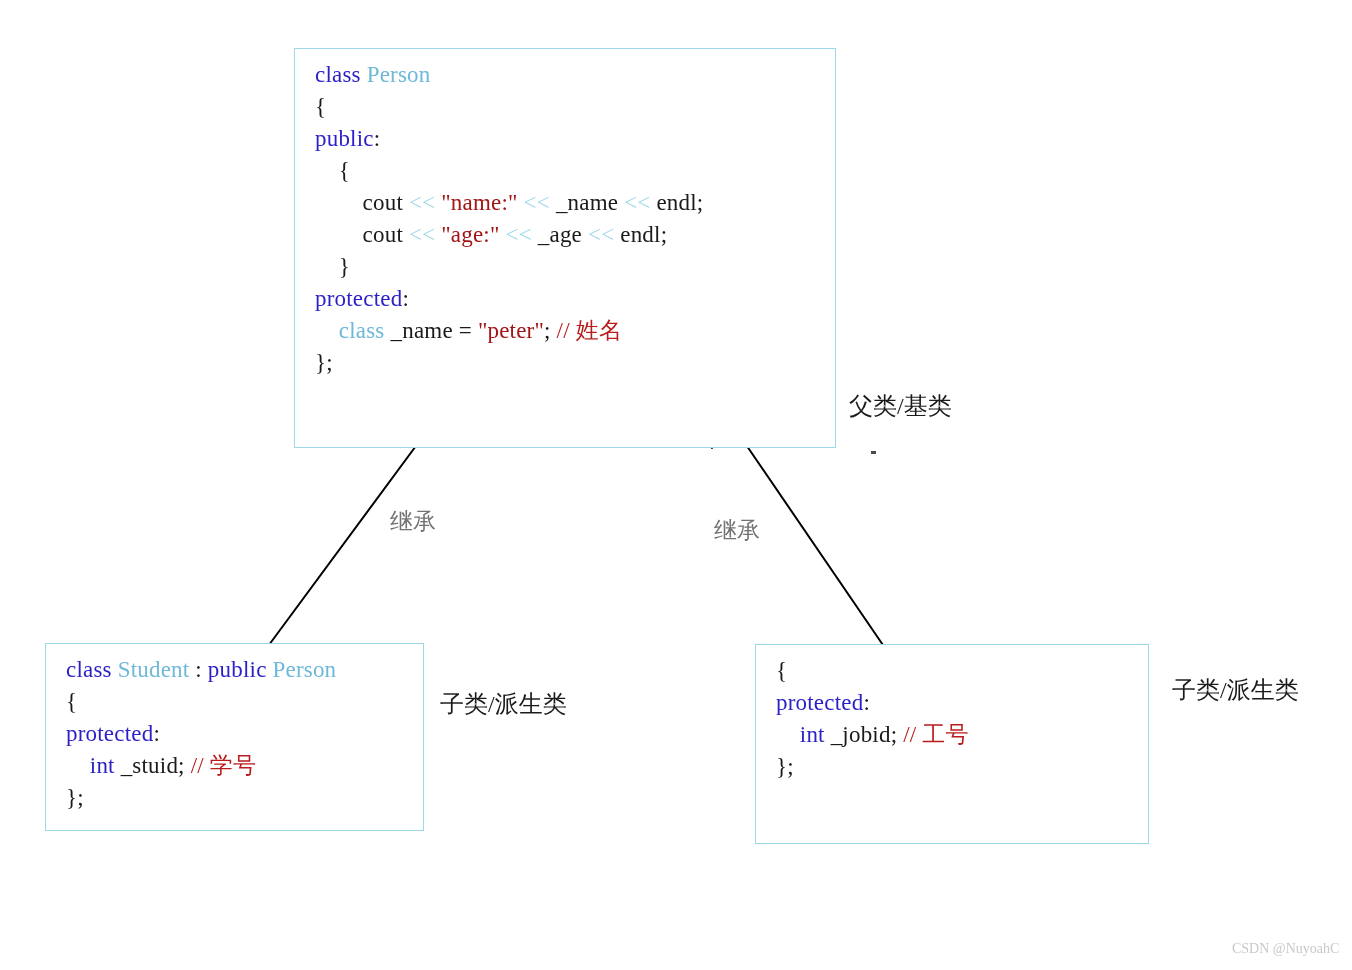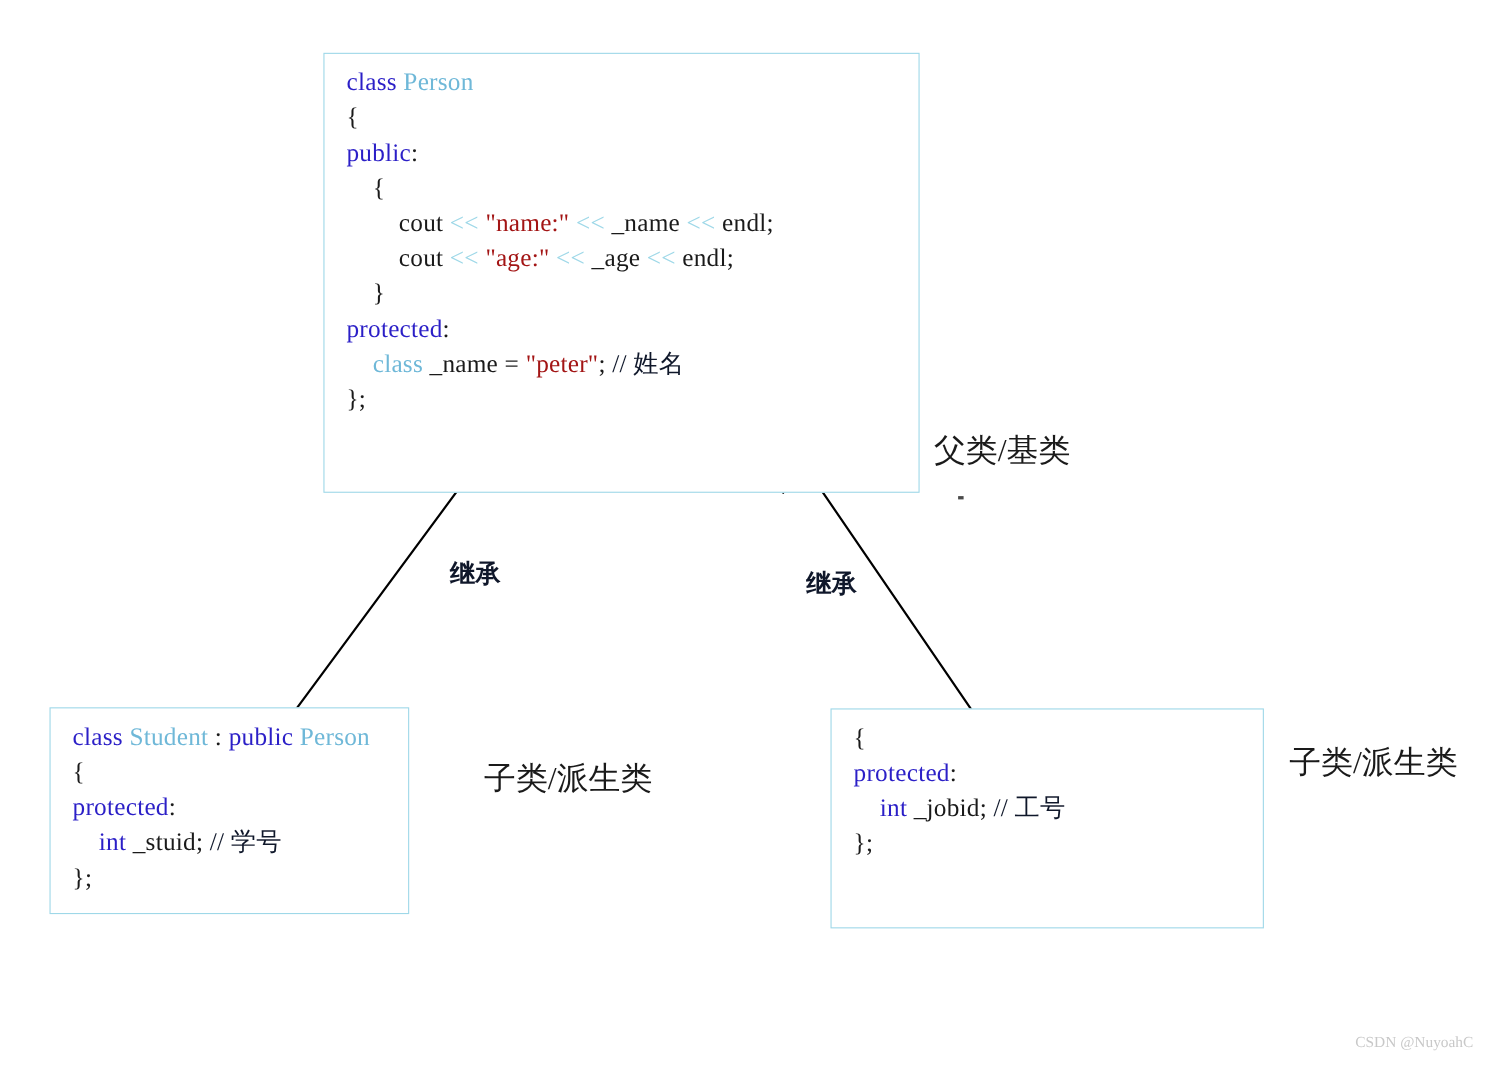--- a/index.html
+++ b/index.html
@@ -34,51 +34,50 @@
   .code-line {
     font-family: "Liberation Serif", "DejaVu Serif", serif;
     font-size: 23px;
     line-height: 32px;
     white-space: pre;
     color: #1a1a1a;
     letter-spacing: 0.2px;
   }
 
   #person-box  { left: 294px;  top: 48px;  width: 542px; height: 400px; }
-  #student-box { left: 45px;   top: 643px; width: 327px; height: 188px; }
+  #student-box { left: 45px;   top: 643px; width: 379px; height: 188px; }
   #teacher-box { left: 755px;  top: 644px; width: 394px; height: 200px; }
 
   
   .kw     { color: #2b1fc7; }   
   .type   { color: #6fb8d8; }   
   .str    { color: #a31515; }   
-  .cmt    { color: #0f172a; }   
+  .cmt    { color: #b91c1c; }   
   .op     { color: #9ed8e8; }   
   .pl     { color: #1a1a1a; }   
 
   
   .side-label {
     position: absolute;
     font-family: "Liberation Serif", "DejaVu Serif", serif;
-    font-size: 29px;
+    font-size: 24px;
     color: #1a1a1a;
     white-space: nowrap;
   }
   #label-parent  { left: 849px;  top: 390px; }
   #label-child-1 { left: 440px;  top: 688px; }
   #label-child-2 { left: 1172px; top: 674px; }
 
   .inherit-label {
     position: absolute;
     font-family: "Liberation Serif", "DejaVu Serif", serif;
     font-size: 23px;
-    font-weight: bold;
-    color: #0f172a;
+    font-weight: normal;
+    color: #737373;
     white-space: nowrap;
-    margin-left: 19px;
   }
   #inherit-left  { left: 390px; top: 506px; }
   #inherit-right { left: 714px; top: 515px; }
 
   
   #stray-dot {
     position: absolute;
     left: 871px; top: 451px;
     width: 5px; height: 3px;
     background: #4a4a4a;

